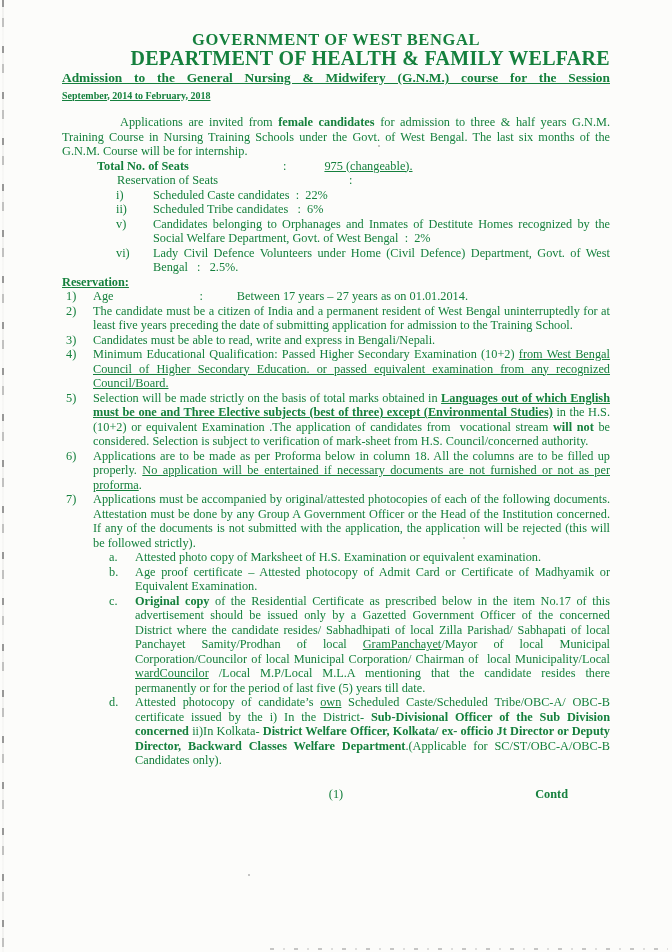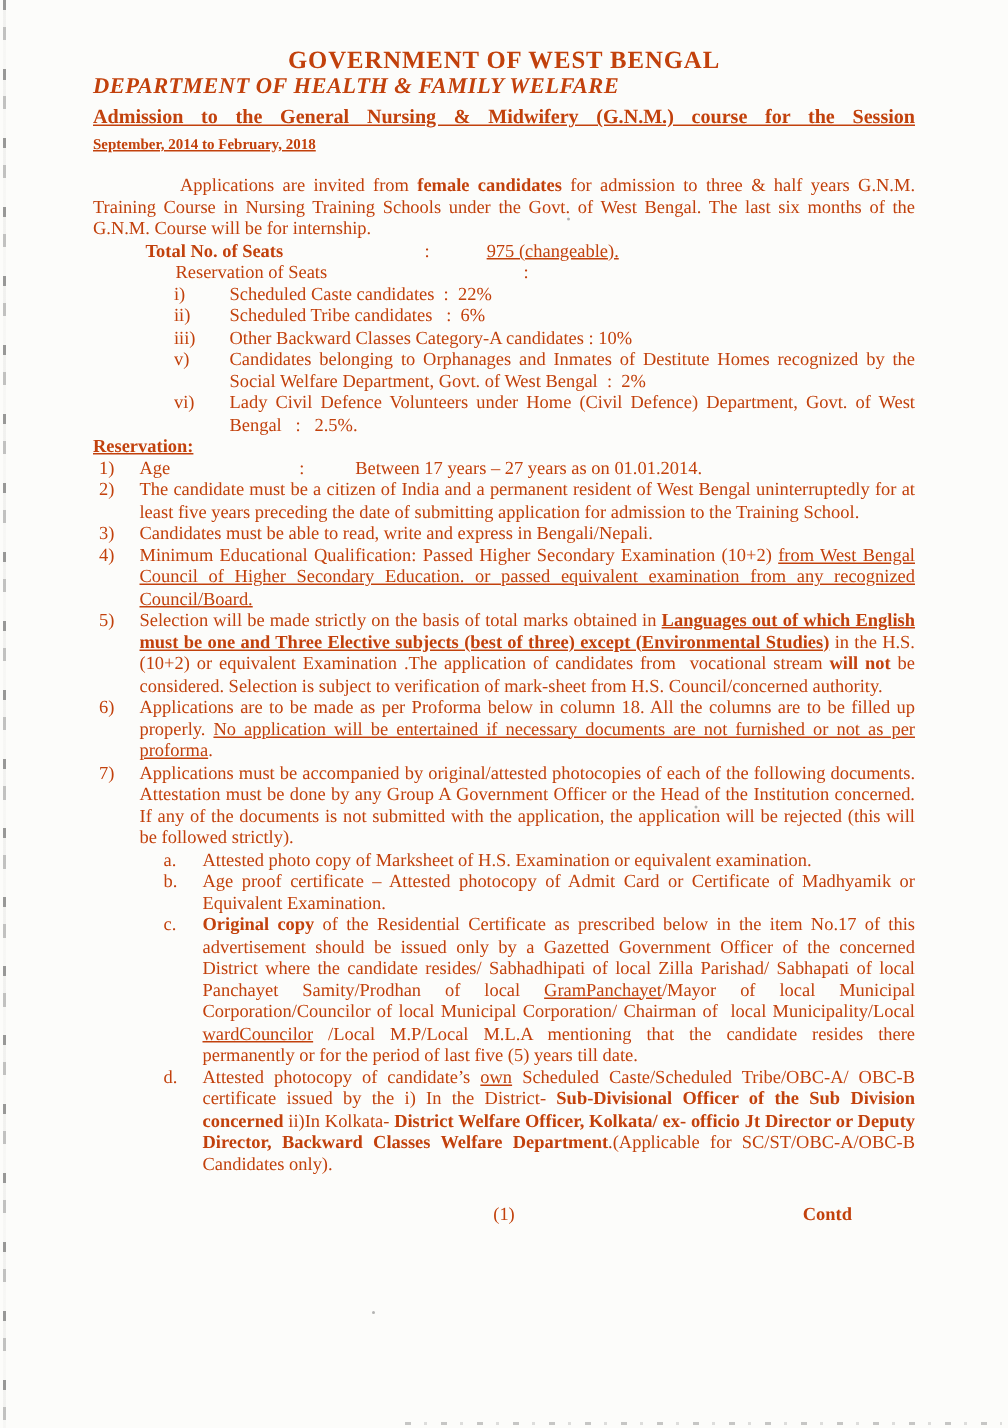--- a/index.html
+++ b/index.html
@@ -1,24 +1,24 @@
 <!DOCTYPE html>
 <html><head>
 <meta charset="utf-8">
 <style>
   html,body{margin:0;padding:0;background:#d9d9d9;}
   .page{
     position:relative;width:672px;height:952px;margin:0 auto;
-    background:#fcfcfa;color:#c2410c;
+    background:#fcfcfa;color:#15803d;
     font-family:"Liberation Serif","DejaVu Serif",serif;
     font-size:12.3px;line-height:14.5px;overflow:hidden;
   }
   .content{padding:30px 62px 0 62px;}
   .t1{font-size:16.5px;font-weight:bold;text-align:center;letter-spacing:0.6px;line-height:19px;}
-  .t2{font-size:15px;font-weight:bold;text-align:left;letter-spacing:0.3px;line-height:17px;margin-top:1px;font-style:italic;}
+  .t2{font-size:20px;font-weight:bold;text-align:right;letter-spacing:0.3px;line-height:17px;margin-top:1px;}
   .subj1{font-size:13.4px;font-weight:bold;text-decoration:underline;line-height:17.5px;
          text-align:justify;text-align-last:justify;margin-top:2px;}
   .subj2-wrap{line-height:17.5px;}
   .subj2{font-size:10px;font-weight:bold;text-decoration:underline;}
   .para{text-align:justify;}
   .intro{margin-top:11px;text-indent:58px;}
   .b{font-weight:bold;}
   .u{text-decoration:underline;}
   .seat-row1{display:flex;padding-left:35px;}
   .seat-row1 .lbl{font-weight:bold;width:186px;}
@@ -80,24 +80,20 @@
 
     <div class="res-item">
       <span class="rn">i)</span>
       <span class="rt">Scheduled Caste candidates&nbsp;&nbsp;:&nbsp;&nbsp;22%</span>
     </div>
     <div class="res-item">
       <span class="rn">ii)</span>
       <span class="rt">Scheduled Tribe candidates&nbsp;&nbsp;&nbsp;:&nbsp;&nbsp;6%</span>
     </div>
     <div class="res-item">
-      <span class="rn">iii)</span>
-      <span class="rt">Other Backward Classes Category-A candidates : 10%</span>
-    </div>
-    <div class="res-item">
       <span class="rn">v)</span>
       <span class="rt">Candidates belonging to Orphanages and Inmates of Destitute Homes recognized by the Social Welfare Department, Govt. of West Bengal&nbsp; :&nbsp; 2%</span>
     </div>
     <div class="res-item">
       <span class="rn">vi)</span>
       <span class="rt">Lady Civil Defence Volunteers under Home (Civil Defence) Department, Govt. of West Bengal&nbsp;&nbsp; :&nbsp;&nbsp; 2.5%.</span>
     </div>
 
     <div class="inst-head">Reservation:</div>
 

